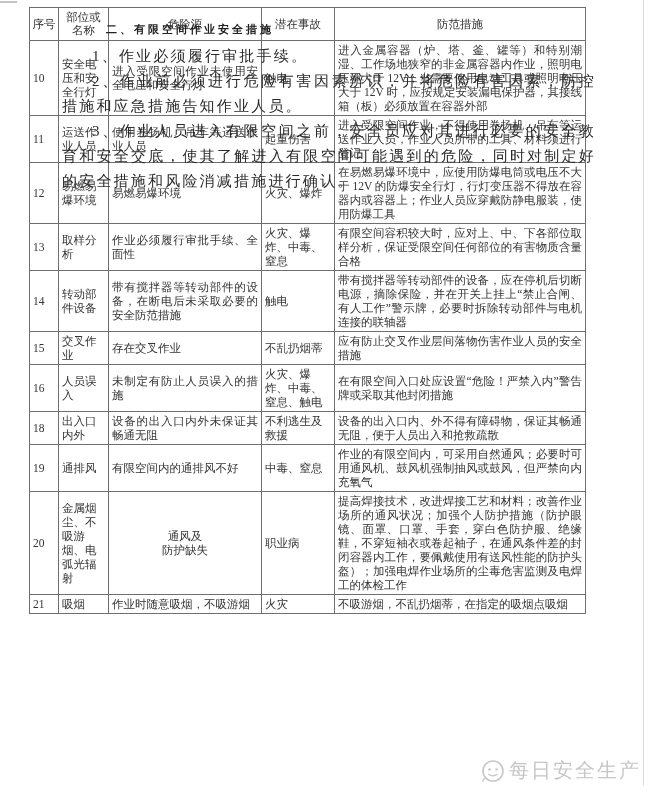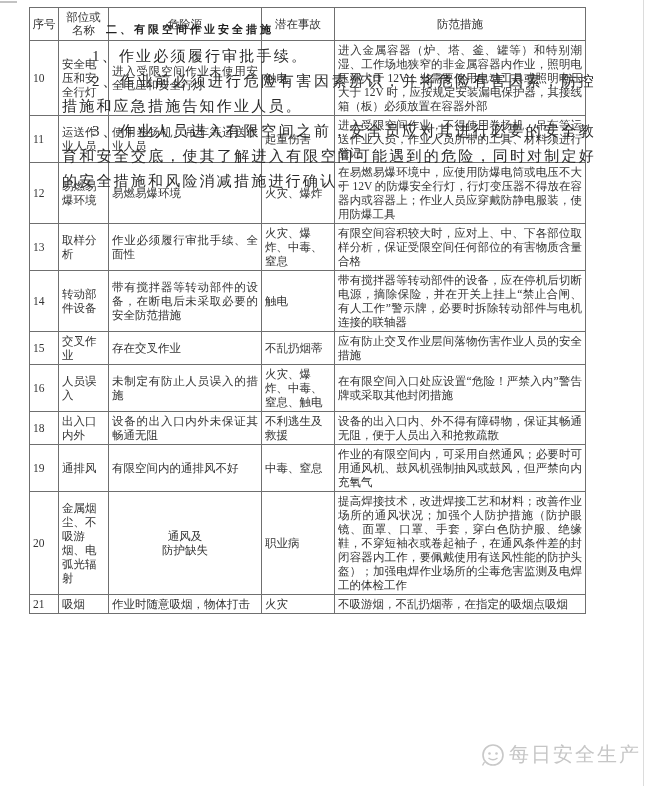--- a/index.html
+++ b/index.html
@@ -61,21 +61,21 @@
     font-size: 15px;
     line-height: 25px;
     letter-spacing: 2.2px;
     text-indent: 2em;
     text-align: justify;
     text-justify: inter-ideograph;
     color: #2a2a2a;
   }
   .watermark {
     position: absolute;
-    right: 16px; bottom: 18px;
+    right: 16px; bottom: 2px;
     display: flex; align-items: center; gap: 3px;
     color: #c6c6c6;
     font-size: 20px;
     letter-spacing: 2px;
     font-family: "Liberation Sans", sans-serif;
     pointer-events: none;
   }
   .watermark svg { display:block; }
 </style>
 </head>
@@ -182,21 +182,21 @@
       <td class="c-part">金属烟尘、不吸游烟、电弧光辐射</td>
       <td class="c-hazard center">通风及
 防护缺失</td>
       <td class="c-accident">职业病</td>
       <td class="c-measure">提高焊接技术，改进焊接工艺和材料；改善作业场所的通风状况；加强个人防护措施（防护眼镜、面罩、口罩、手套，穿白色防护服、绝缘鞋，不穿短袖衣或卷起袖子，在通风条件差的封闭容器内工作，要佩戴使用有送风性能的防护头盔）；加强电焊作业场所的尘毒危害监测及电焊工的体检工作</td>
     </tr>
 
     <tr>
       <td class="c-seq">21</td>
       <td class="c-part">吸烟</td>
-      <td class="c-hazard">作业时随意吸烟，物体打击</td>
+      <td class="c-hazard">作业时随意吸烟，不吸游烟</td>
       <td class="c-accident">火灾</td>
       <td class="c-measure">不吸游烟，不乱扔烟蒂，在指定的吸烟点吸烟</td>
     </tr>
   </tbody>
   </table>
 
   <div class="section">
     <h3 class="section-title">二、有限空间作业安全措施</h3>
     <p>1、作业必须履行审批手续。</p>
     <p>2、作业前必须进行危险有害因素辨识，并将危险有害因素，防控措施和应急措施告知作业人员。</p>

